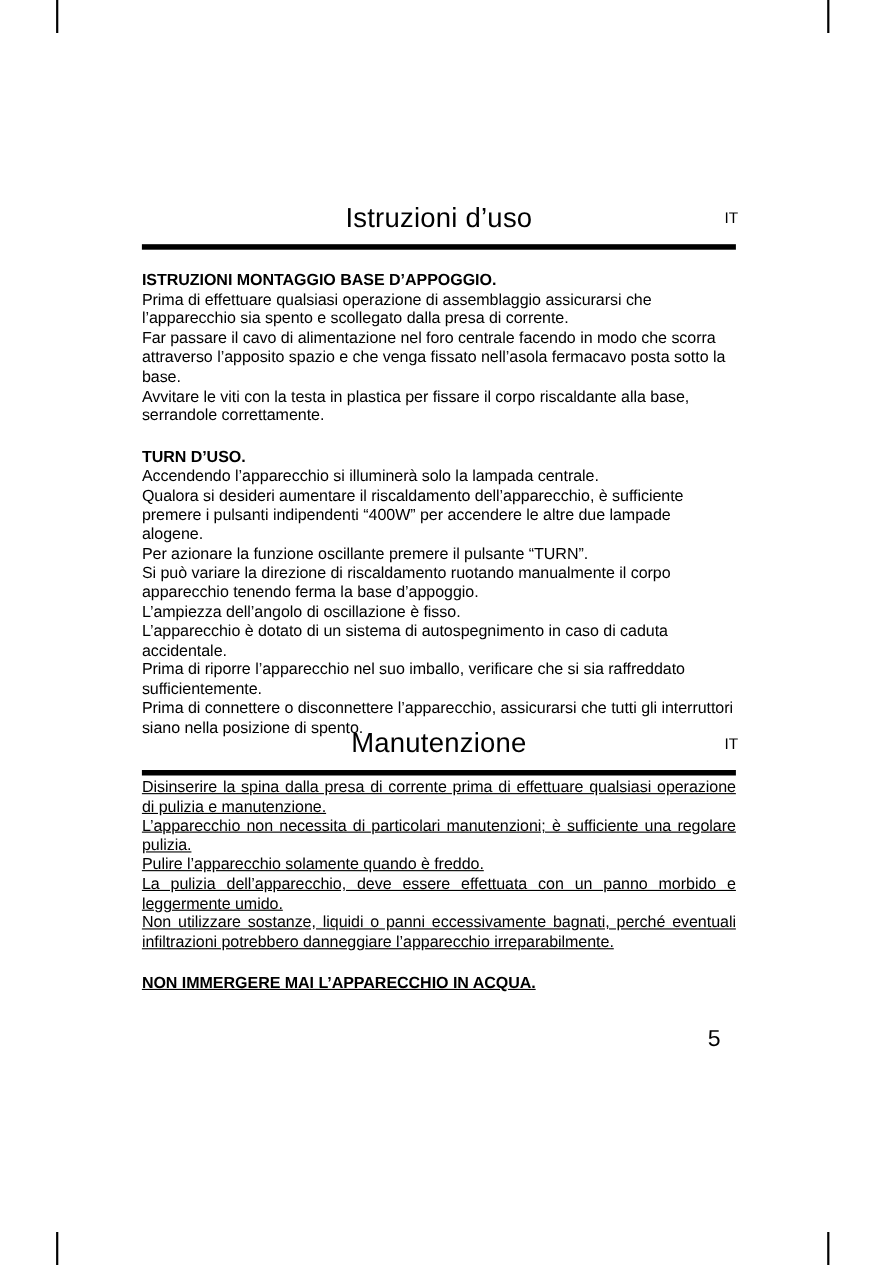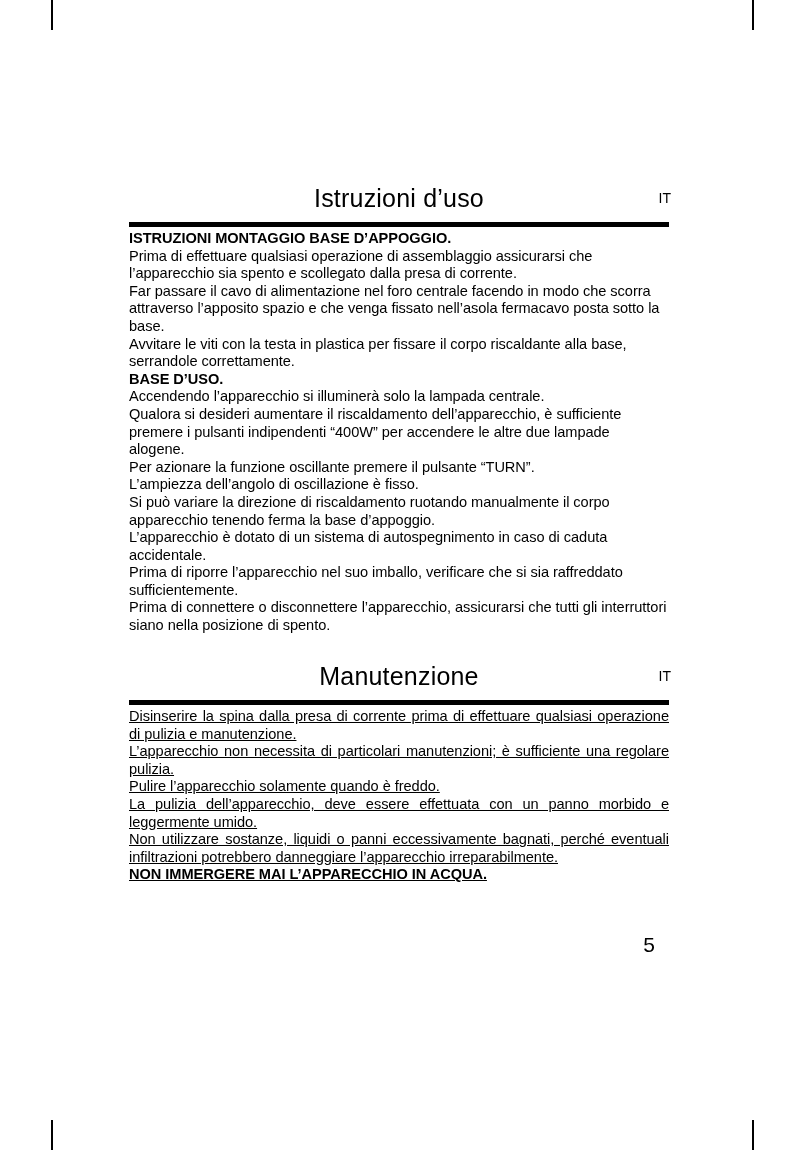--- a/index.html
+++ b/index.html
@@ -67,20 +67,21 @@
   }
 
   .body-text p {
     margin: 0;
     font-size: 14.6px;
     line-height: 17.6px;
     letter-spacing: -0.05px;
   }
   .body-text p.bold {
     font-weight: bold;
+    margin-top: 20px;
   }
   .justify p {
     text-align: justify;
   }
 
   .page-number {
     position: absolute;
     right: 14px;
     top: 932px;
     font-size: 21px;
@@ -104,26 +105,26 @@
     <div class="section-head">
       <div class="section-title">Istruzioni d’uso</div>
       <div class="lang-tag">IT</div>
     </div>
     <div class="rule"></div>
     <div class="body-text">
       <p class="bold">ISTRUZIONI MONTAGGIO BASE D’APPOGGIO.</p>
       <p>Prima di effettuare qualsiasi operazione di assemblaggio assicurarsi che l’apparecchio sia spento e scollegato dalla presa di corrente.</p>
       <p>Far passare il cavo di alimentazione nel foro centrale facendo in modo che scorra attraverso l’apposito spazio e che venga fissato nell’asola fermacavo posta sotto la base.</p>
       <p>Avvitare le viti con la testa in plastica per fissare il corpo riscaldante alla base, serrandole correttamente.</p>
-      <p class="bold">BASE D’USO.</p>
+      <p class="bold">TURN D’USO.</p>
       <p>Accendendo l’apparecchio si illuminerà solo la lampada centrale.</p>
       <p>Qualora si desideri aumentare il riscaldamento dell’apparecchio, è sufficiente premere i pulsanti indipendenti “400W” per accendere le altre due lampade alogene.</p>
       <p>Per azionare la funzione oscillante premere il pulsante “TURN”.</p>
+      <p>Si può variare la direzione di riscaldamento ruotando manualmente il corpo apparecchio tenendo ferma la base d’appoggio.</p>
       <p>L’ampiezza dell’angolo di oscillazione è fisso.</p>
-      <p>Si può variare la direzione di riscaldamento ruotando manualmente il corpo apparecchio tenendo ferma la base d’appoggio.</p>
       <p>L’apparecchio è dotato di un sistema di autospegnimento in caso di caduta accidentale.</p>
       <p>Prima di riporre l’apparecchio nel suo imballo, verificare che si sia raffreddato sufficientemente.</p>
       <p>Prima di connettere o disconnettere l’apparecchio, assicurarsi che tutti gli interruttori siano nella posizione di spento.</p>
     </div>
   </div>
 
   <div class="block-2">
     <div class="section-head">
       <div class="section-title">Manutenzione</div>
       <div class="lang-tag">IT</div>

